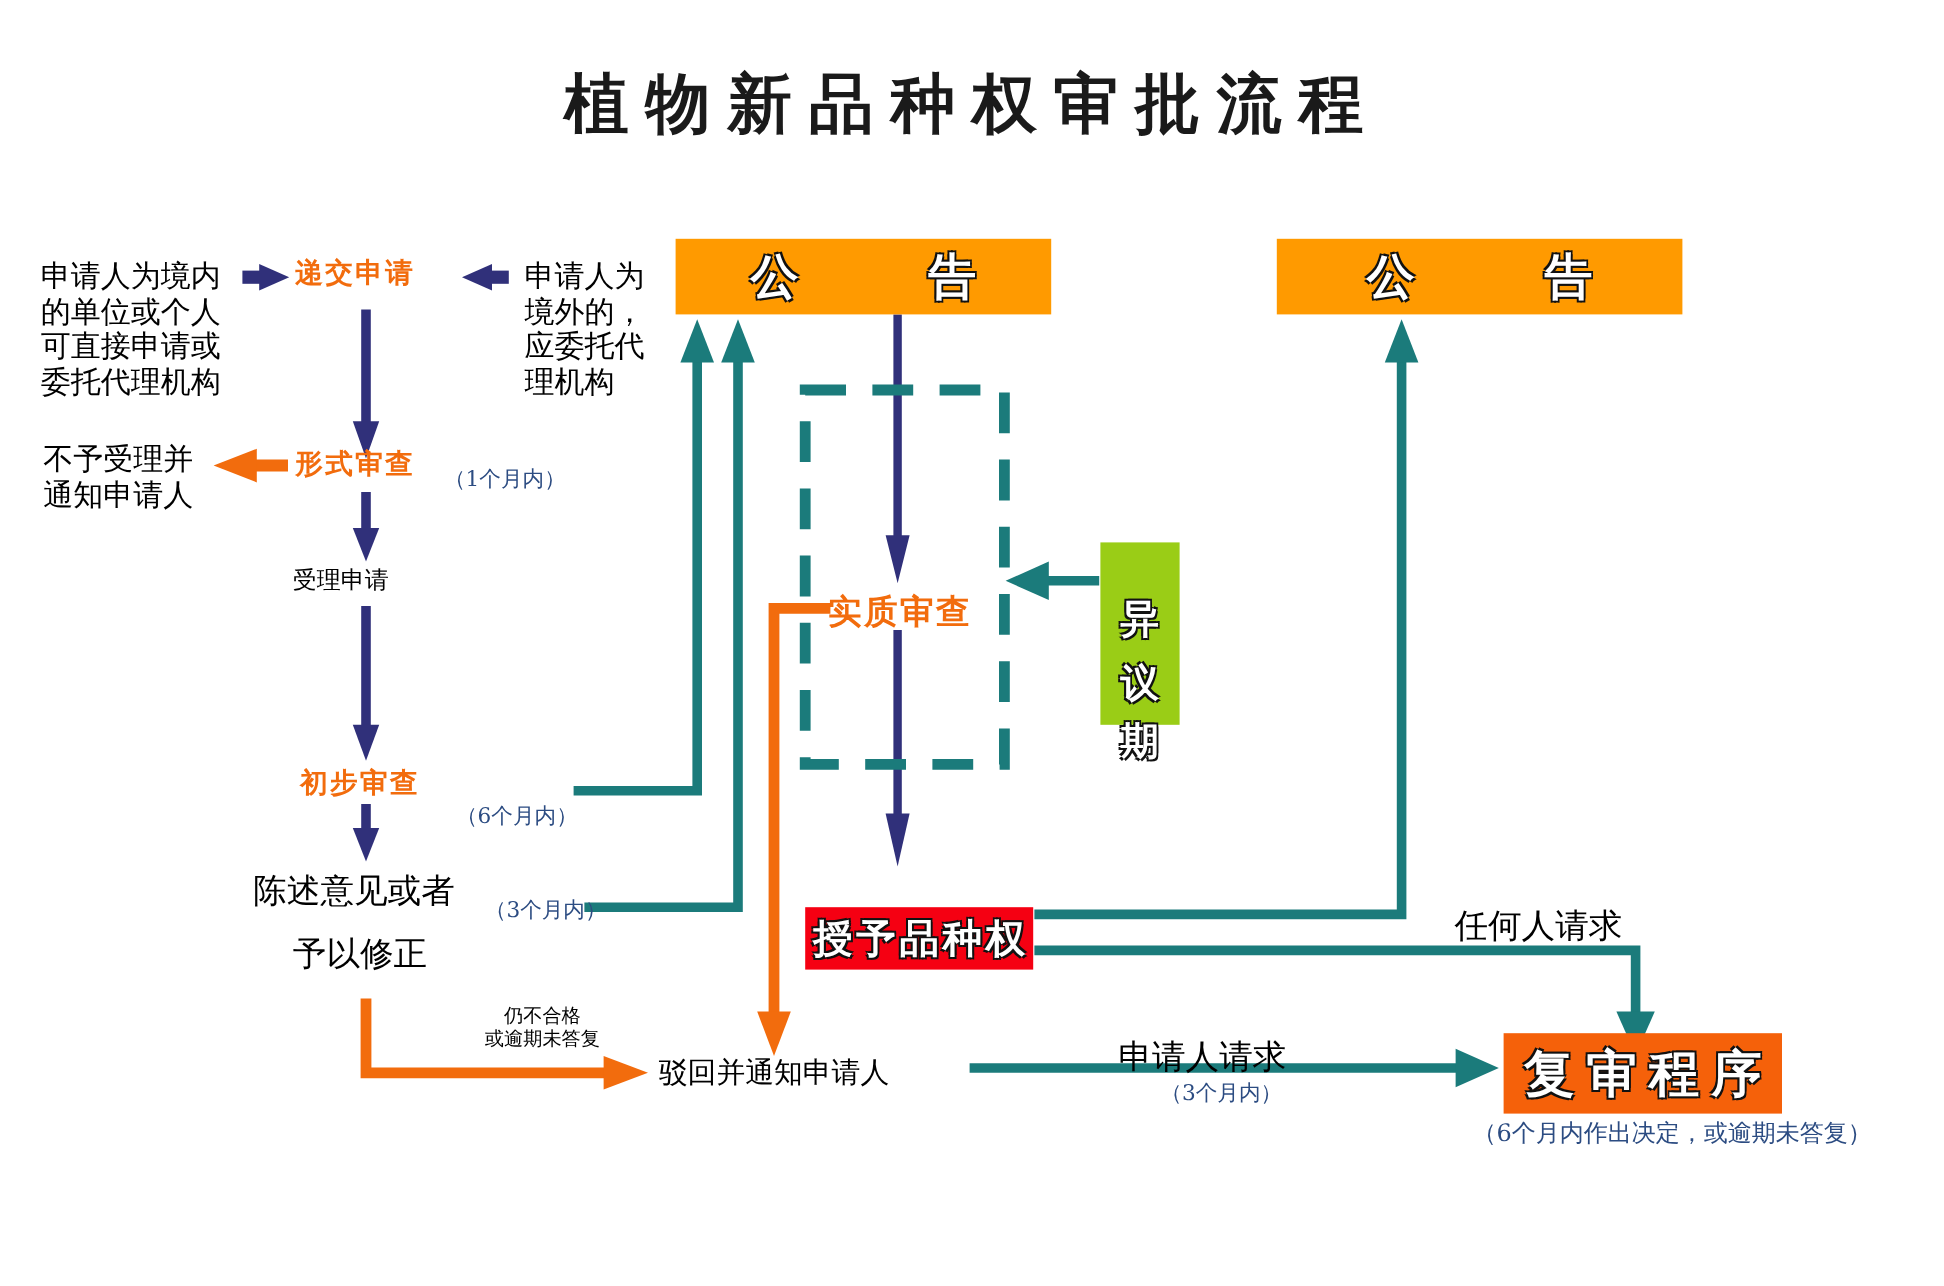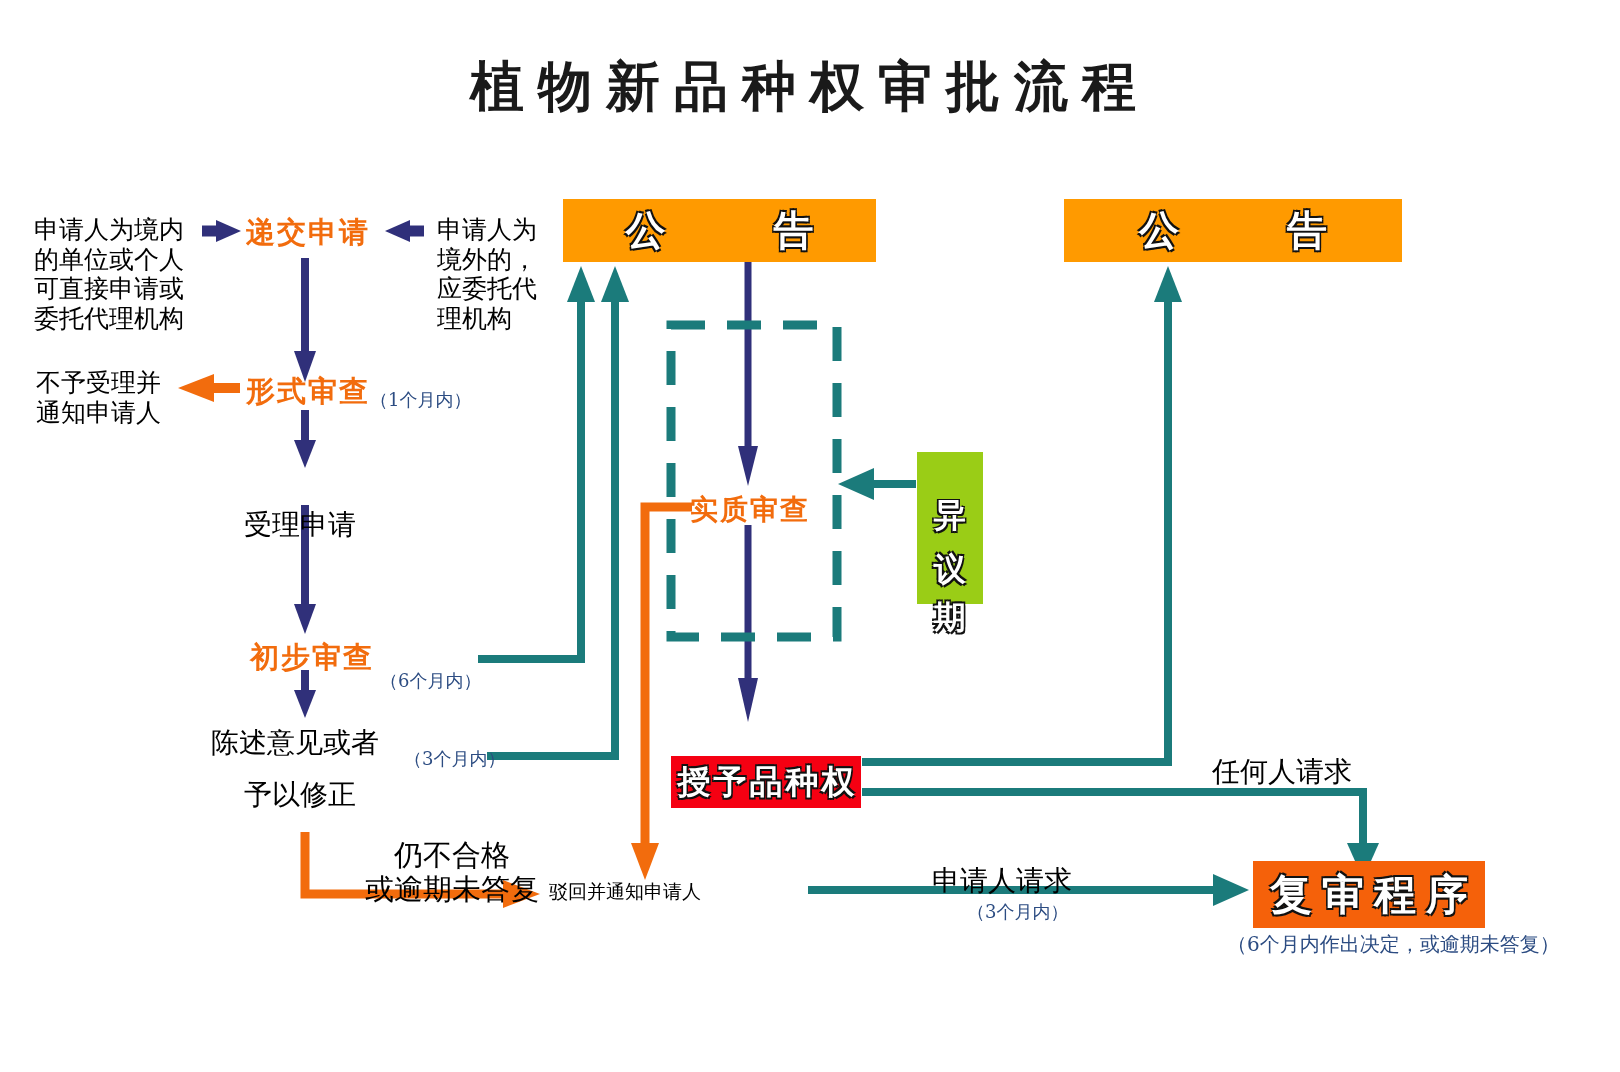--- a/index.html
+++ b/index.html
@@ -11,24 +11,24 @@
 
   
   .title{
     left:0;top:55px;width:1620px;text-align:center;
     font-family:"DejaVu Serif","Liberation Serif",serif;
     font-size:54px;font-weight:700;color:#1a1a1a;letter-spacing:14px;
   }
 
   
   .blk{color:#000;font-size:25px;font-weight:400;}
-  .blk-sm{color:#000;font-size:29px;}
-
-  
-  .org-step{color:#F26C0D;font-size:29px;font-weight:700;letter-spacing:2px;}
+  .blk-sm{color:#000;font-size:16px;}
+
+  
+  .org-step{color:#F26C0D;font-size:23px;font-weight:700;letter-spacing:2px;}
 
   
   .note{
     color:#2C4C82;font-size:18px;
     font-family:"DejaVu Serif","Liberation Serif",serif;
   }
   .note-big{
     color:#2C4C82;font-size:20px;
     font-family:"DejaVu Serif","Liberation Serif",serif;
   }
@@ -168,34 +168,34 @@
 理机构</div>
 
   <div class="t org-step" style="left:246px;top:215px;">递交申请</div>
 
   <div class="t org-step" style="left:246px;top:374px;">形式审查</div>
   <div class="t note" style="left:370px;top:389px;">（1个月内）</div>
 
   <div class="t blk" style="left:36px;top:368px;width:180px;">不予受理并
 通知申请人</div>
 
-  <div class="t blk" style="left:244px;top:472px;font-size:28px;margin-top:36px;">受理申请</div>
+  <div class="t blk" style="left:244px;top:472px;font-size:20px;">受理申请</div>
 
   <div class="t org-step" style="left:250px;top:640px;">初步审查</div>
   <div class="t note" style="left:380px;top:654px;margin-top:16px;">（6个月内）</div>
 
   <div class="t blk" style="left:211px;top:726px;font-size:28px;">陈述意见或者</div>
   <div class="t note" style="left:404px;top:748px;">（3个月内）</div>
 
   <div class="t blk" style="left:244px;top:778px;font-size:28px;">予以修正</div>
 
   <div class="t blk-sm" style="left:352px;top:838px;width:200px;text-align:center;">仍不合格
 或逾期未答复</div>
 
-  <div class="t blk" style="left:549px;top:880px;font-size:19px;">驳回并通知申请人</div>
+  <div class="t blk" style="left:549px;top:880px;font-size:24px;">驳回并通知申请人</div>
 
   <div class="box box-gonggao" style="left:563px;top:199px;width:313px;height:63px;">
     <span>公　告</span>
   </div>
 
   <div class="t org-step" style="left:690px;top:493px;font-size:28px;">实质审查</div>
 
   <div class="box box-objection" style="left:917px;top:452px;width:66px;height:152px;">
     <span style="writing-mode:vertical-rl;text-orientation:upright;letter-spacing:6px;">异
 议

